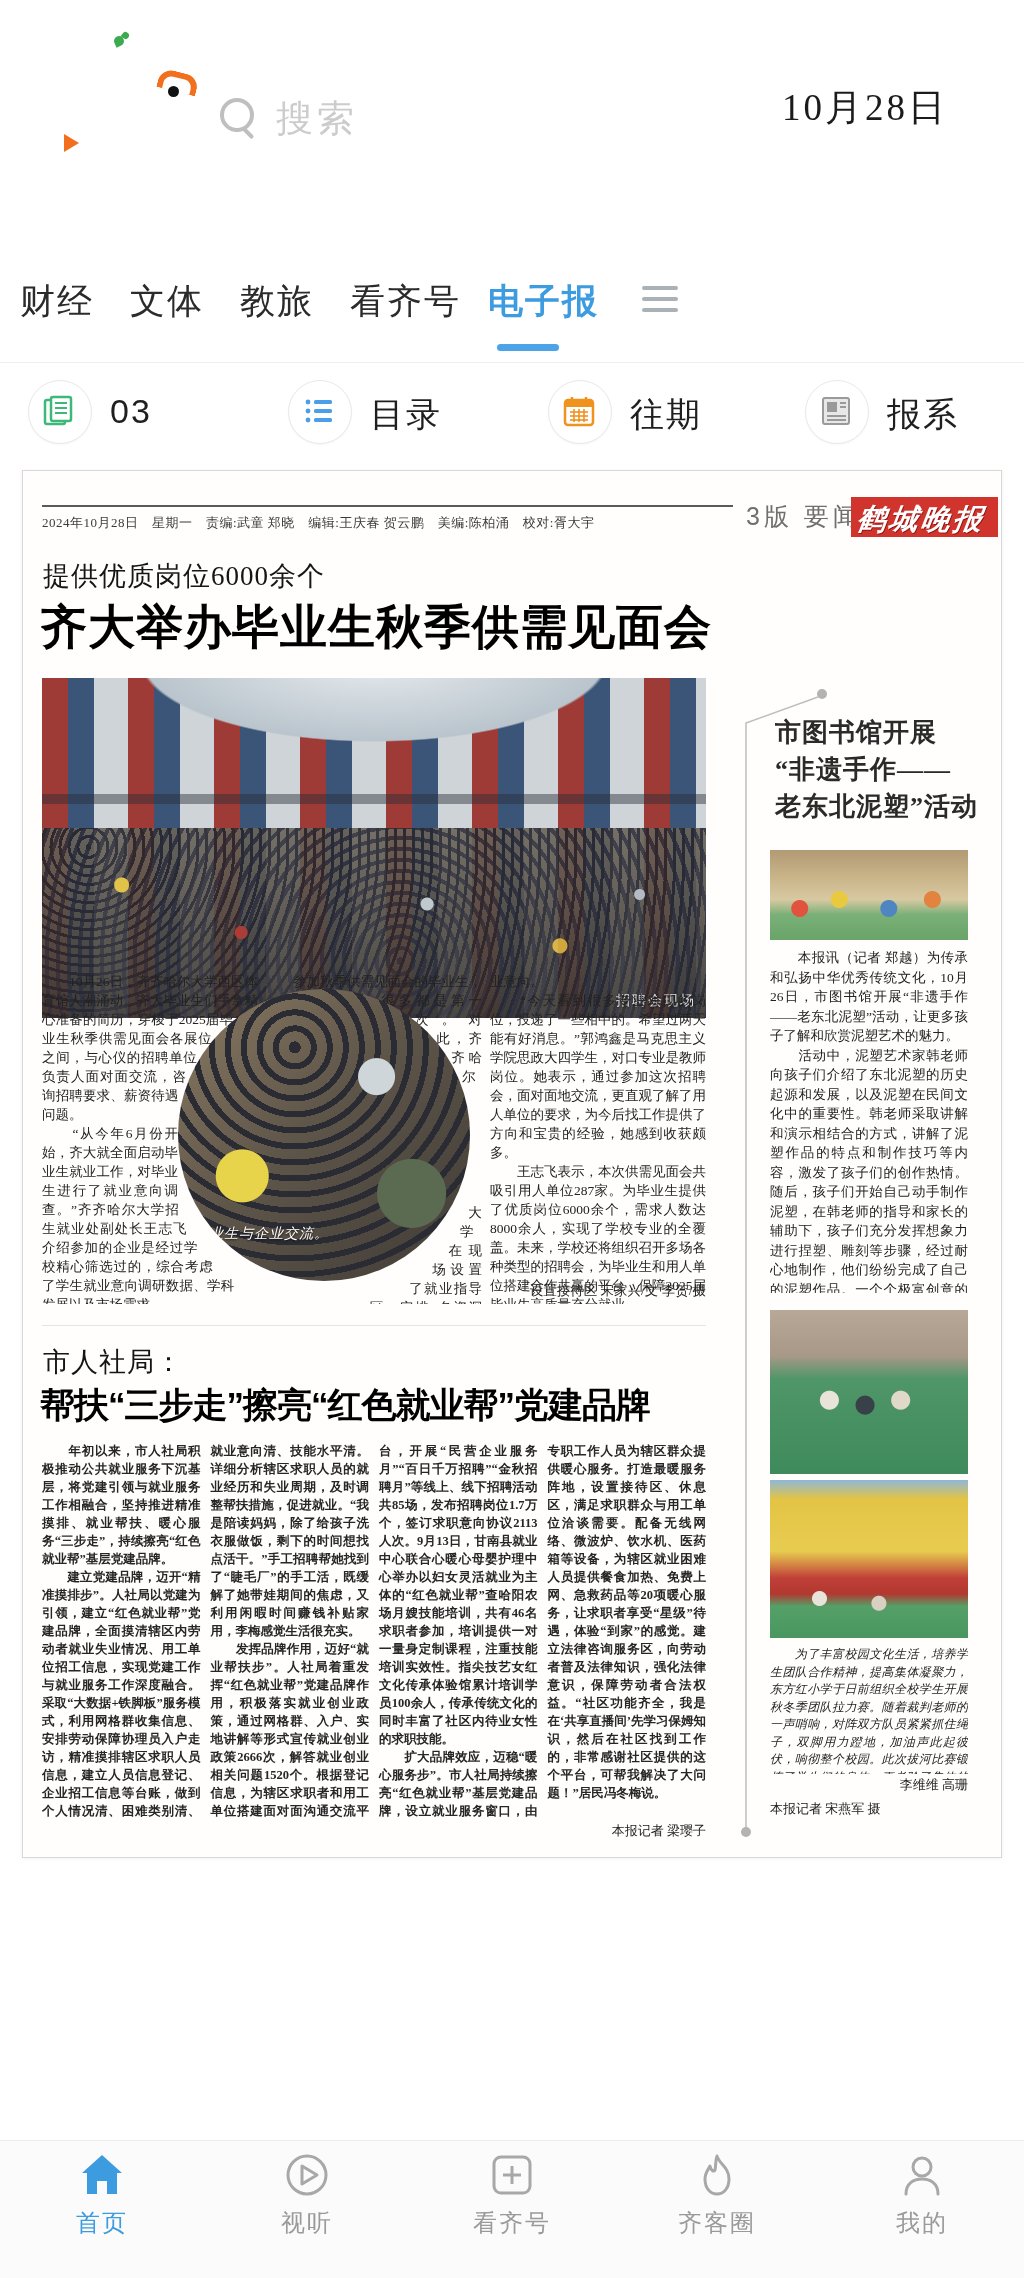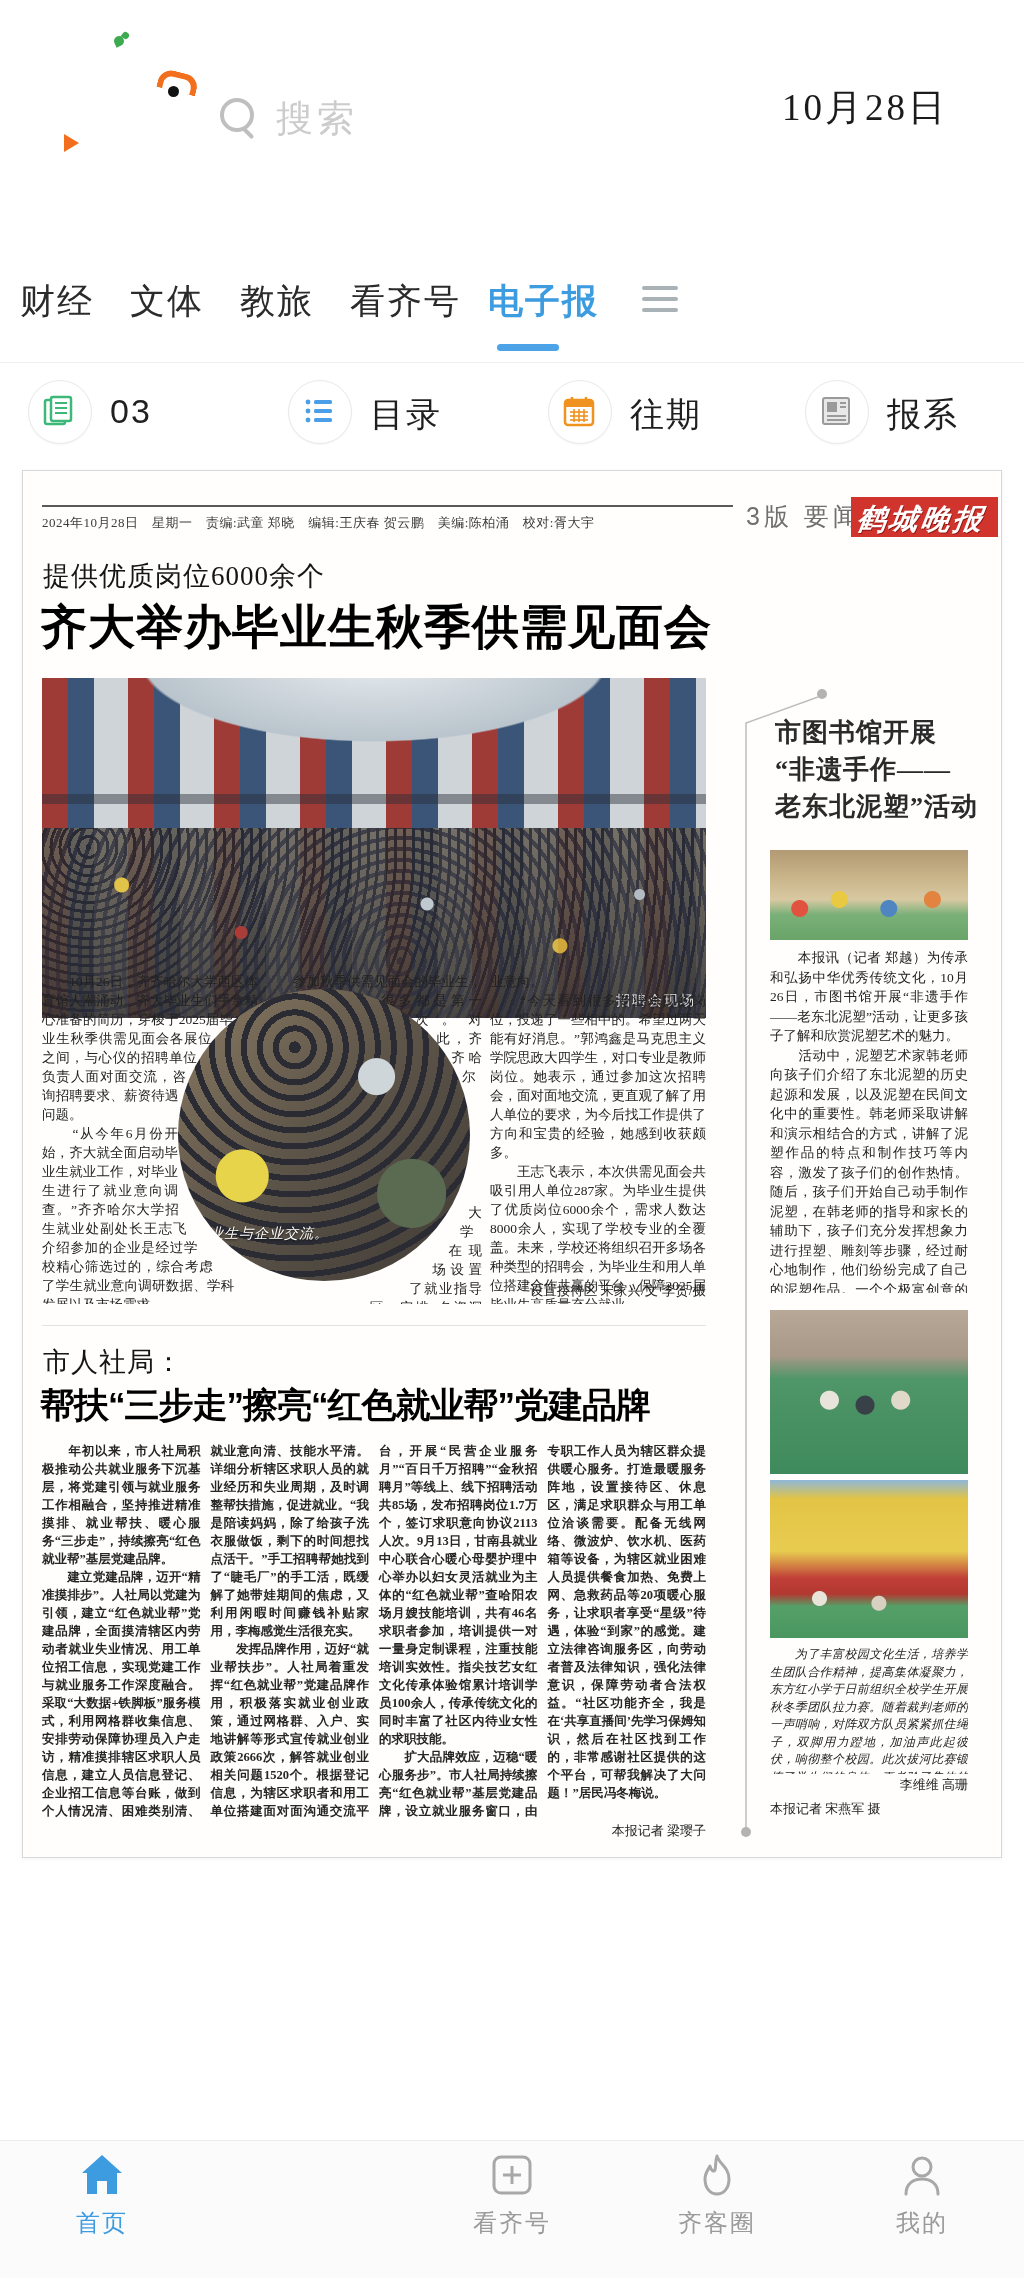--- a/index.html
+++ b/index.html
@@ -297,20 +297,27 @@
 <div class="abs sb-credit1 serif">李维维 高珊</div>
 <div class="abs sb-credit2 serif">本报记者 宋燕军 摄</div>
 
 <div class="abs tabbar">
   <div class="tb-item active" style="left:42px">
     <svg width="52" height="52" viewBox="0 0 52 52">
       <path d="M26 6 L46 24 L41 24 L41 45 L31 45 L31 32 L21 32 L21 45 L11 45 L11 24 L6 24 Z" fill="#3d9be0"></path>
     </svg>
     <div class="tb-lbl">首页</div>
   </div>
+  <div class="tb-item" style="left:247px">
+    <svg width="52" height="52" viewBox="0 0 52 52">
+      <circle cx="26" cy="26" r="19" fill="none" stroke="#a8a8a8" stroke-width="3"></circle>
+      <path d="M21 17 L36 26 L21 35 Z" fill="none" stroke="#a8a8a8" stroke-width="3" stroke-linejoin="round"></path>
+    </svg>
+    <div class="tb-lbl">视听</div>
+  </div>
   <div class="tb-item" style="left:452px">
     <svg width="52" height="52" viewBox="0 0 52 52">
       <rect x="8" y="8" width="36" height="36" rx="7" fill="none" stroke="#a8a8a8" stroke-width="3"></rect>
       <line x1="26" y1="17" x2="26" y2="35" stroke="#a8a8a8" stroke-width="3"></line>
       <line x1="17" y1="26" x2="35" y2="26" stroke="#a8a8a8" stroke-width="3"></line>
     </svg>
     <div class="tb-lbl">看齐号</div>
   </div>
   <div class="tb-item" style="left:657px">
     <svg width="52" height="52" viewBox="0 0 52 52">

